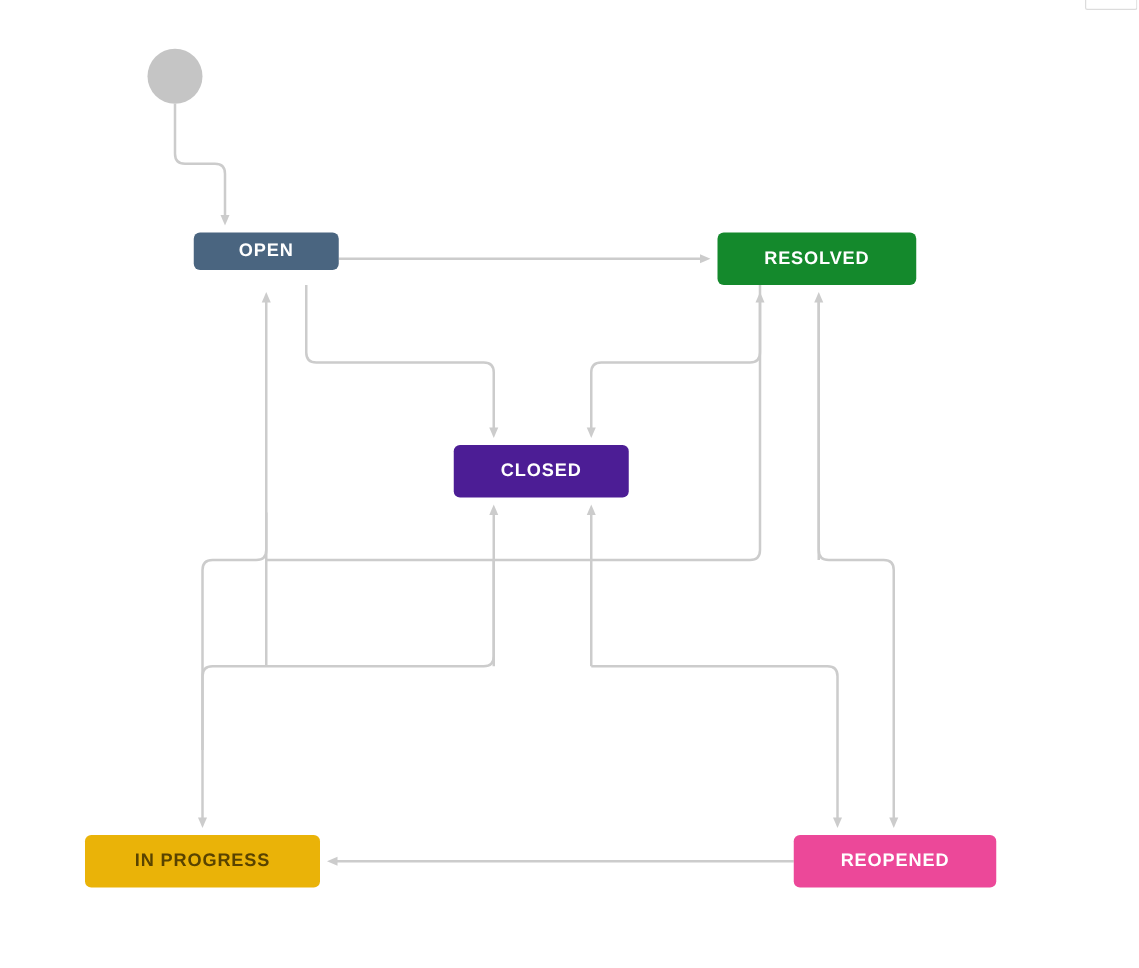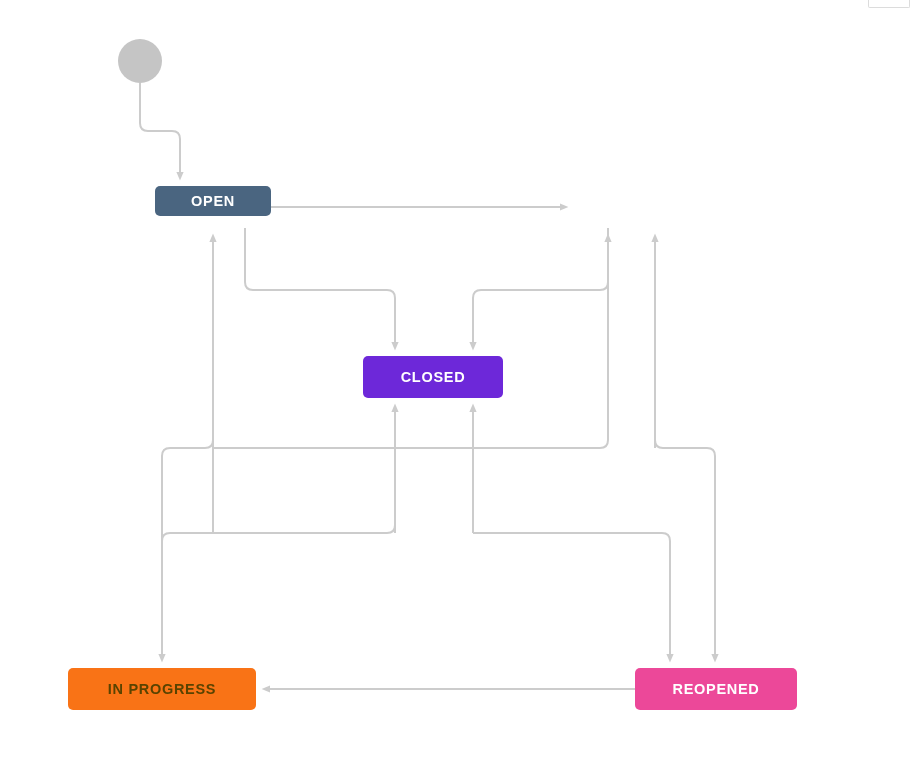--- a/index.html
+++ b/index.html
@@ -72,26 +72,29 @@
       <path d="M635,689 L266,689" marker-end="url(#arw)"></path>
     </g>
   </svg>
 
   <div class="start-node" style="left:118px;top:39px;width:44px;height:44px;"></div>
 
   <div class="node" style="left:155px;top:186px;width:116px;height:30px;background:#4a6580;color:#ffffff;">
     <span class="node-label">OPEN</span>
   </div>
 
+  <div class="node" style="left:574px;top:186px;width:159px;height:42px;background:#14892c;color:#ffffff;">
+    <span class="node-label">RESOLVED</span>
+  </div>
 
-  <div class="node" style="left:363px;top:356px;width:140px;height:42px;background:#6d28d9;color:#ffffff;">
+  <div class="node" style="left:363px;top:356px;width:140px;height:42px;background:#4c1d95;color:#ffffff;">
     <span class="node-label">CLOSED</span>
   </div>
 
-  <div class="node" style="left:68px;top:668px;width:188px;height:42px;background:#f97316;color:#594300;">
+  <div class="node" style="left:68px;top:668px;width:188px;height:42px;background:#eab308;color:#594300;">
     <span class="node-label">IN PROGRESS</span>
   </div>
 
   <div class="node" style="left:635px;top:668px;width:162px;height:42px;background:#ec4899;color:#ffffff;">
     <span class="node-label">REOPENED</span>
   </div>
 
   <div class="clip-box" style="left:868px;top:-6px;width:42px;height:14px;"></div>
 
 </div>

